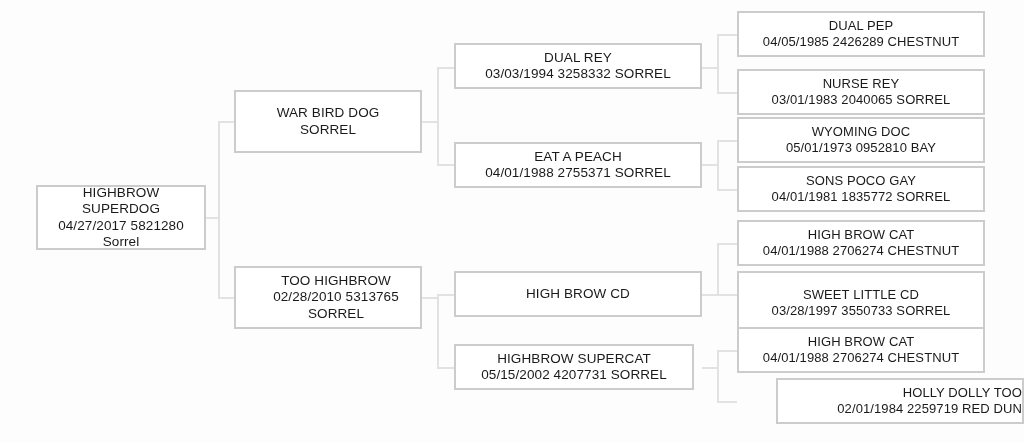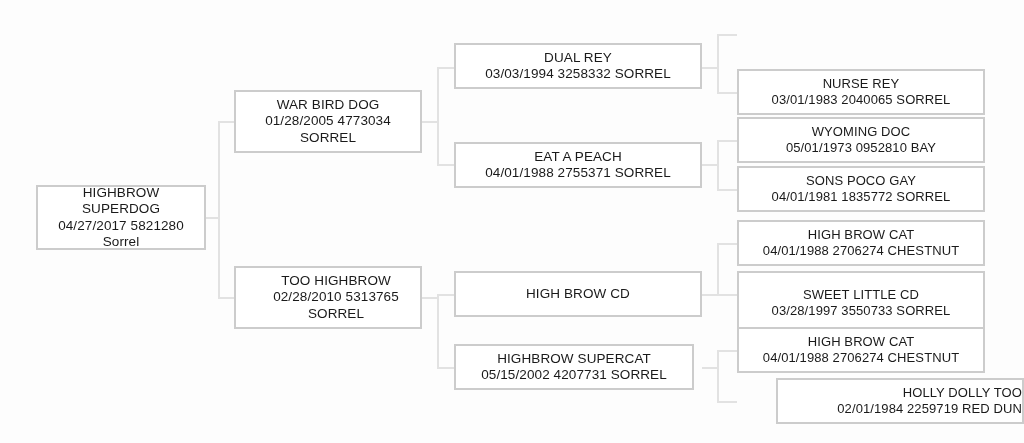--- a/index.html
+++ b/index.html
@@ -93,21 +93,20 @@
 
   <div class="node gen0" style="left:36px; top:185px; width:170px; height:65px;">
     <div class="name">HIGHBROW</div>
     <div class="name">SUPERDOG</div>
     <div class="meta">04/27/2017 5821280</div>
     <div class="meta">Sorrel</div>
   </div>
 
   <div class="node gen1" style="left:234px; top:90px; width:188px; height:63px;">
     <div class="name">WAR BIRD DOG</div>
-    <div class="meta">01/28/2005 4773034</div>
     <div class="meta">SORREL</div>
   </div>
 
   <div class="node gen1" style="left:234px; top:266px; width:188px; height:63px;padding-left:16px;">
     <div class="name">TOO HIGHBROW</div>
     <div class="meta">02/28/2010 5313765</div>
     <div class="meta">SORREL</div>
   </div>
 
   <div class="node gen2" style="left:454px; top:43px; width:248px; height:46px;">
@@ -122,20 +121,24 @@
 
   <div class="node gen2" style="left:454px; top:271px; width:248px; height:46px;">
     <div class="name">HIGH BROW CD</div>
   </div>
 
   <div class="node gen2" style="left:454px; top:344px; width:240px; height:46px;">
     <div class="name">HIGHBROW SUPERCAT</div>
     <div class="meta">05/15/2002 4207731 SORREL</div>
   </div>
 
+  <div class="node gen3" style="left:737px; top:11px; width:248px; height:46px;">
+    <div class="name">DUAL PEP</div>
+    <div class="meta">04/05/1985 2426289 CHESTNUT</div>
+  </div>
 
   <div class="node gen3" style="left:737px; top:69px; width:248px; height:46px;">
     <div class="name">NURSE REY</div>
     <div class="meta">03/01/1983 2040065 SORREL</div>
   </div>
 
   <div class="node gen3" style="left:737px; top:117px; width:248px; height:46px;">
     <div class="name">WYOMING DOC</div>
     <div class="meta">05/01/1973 0952810 BAY</div>
   </div>

